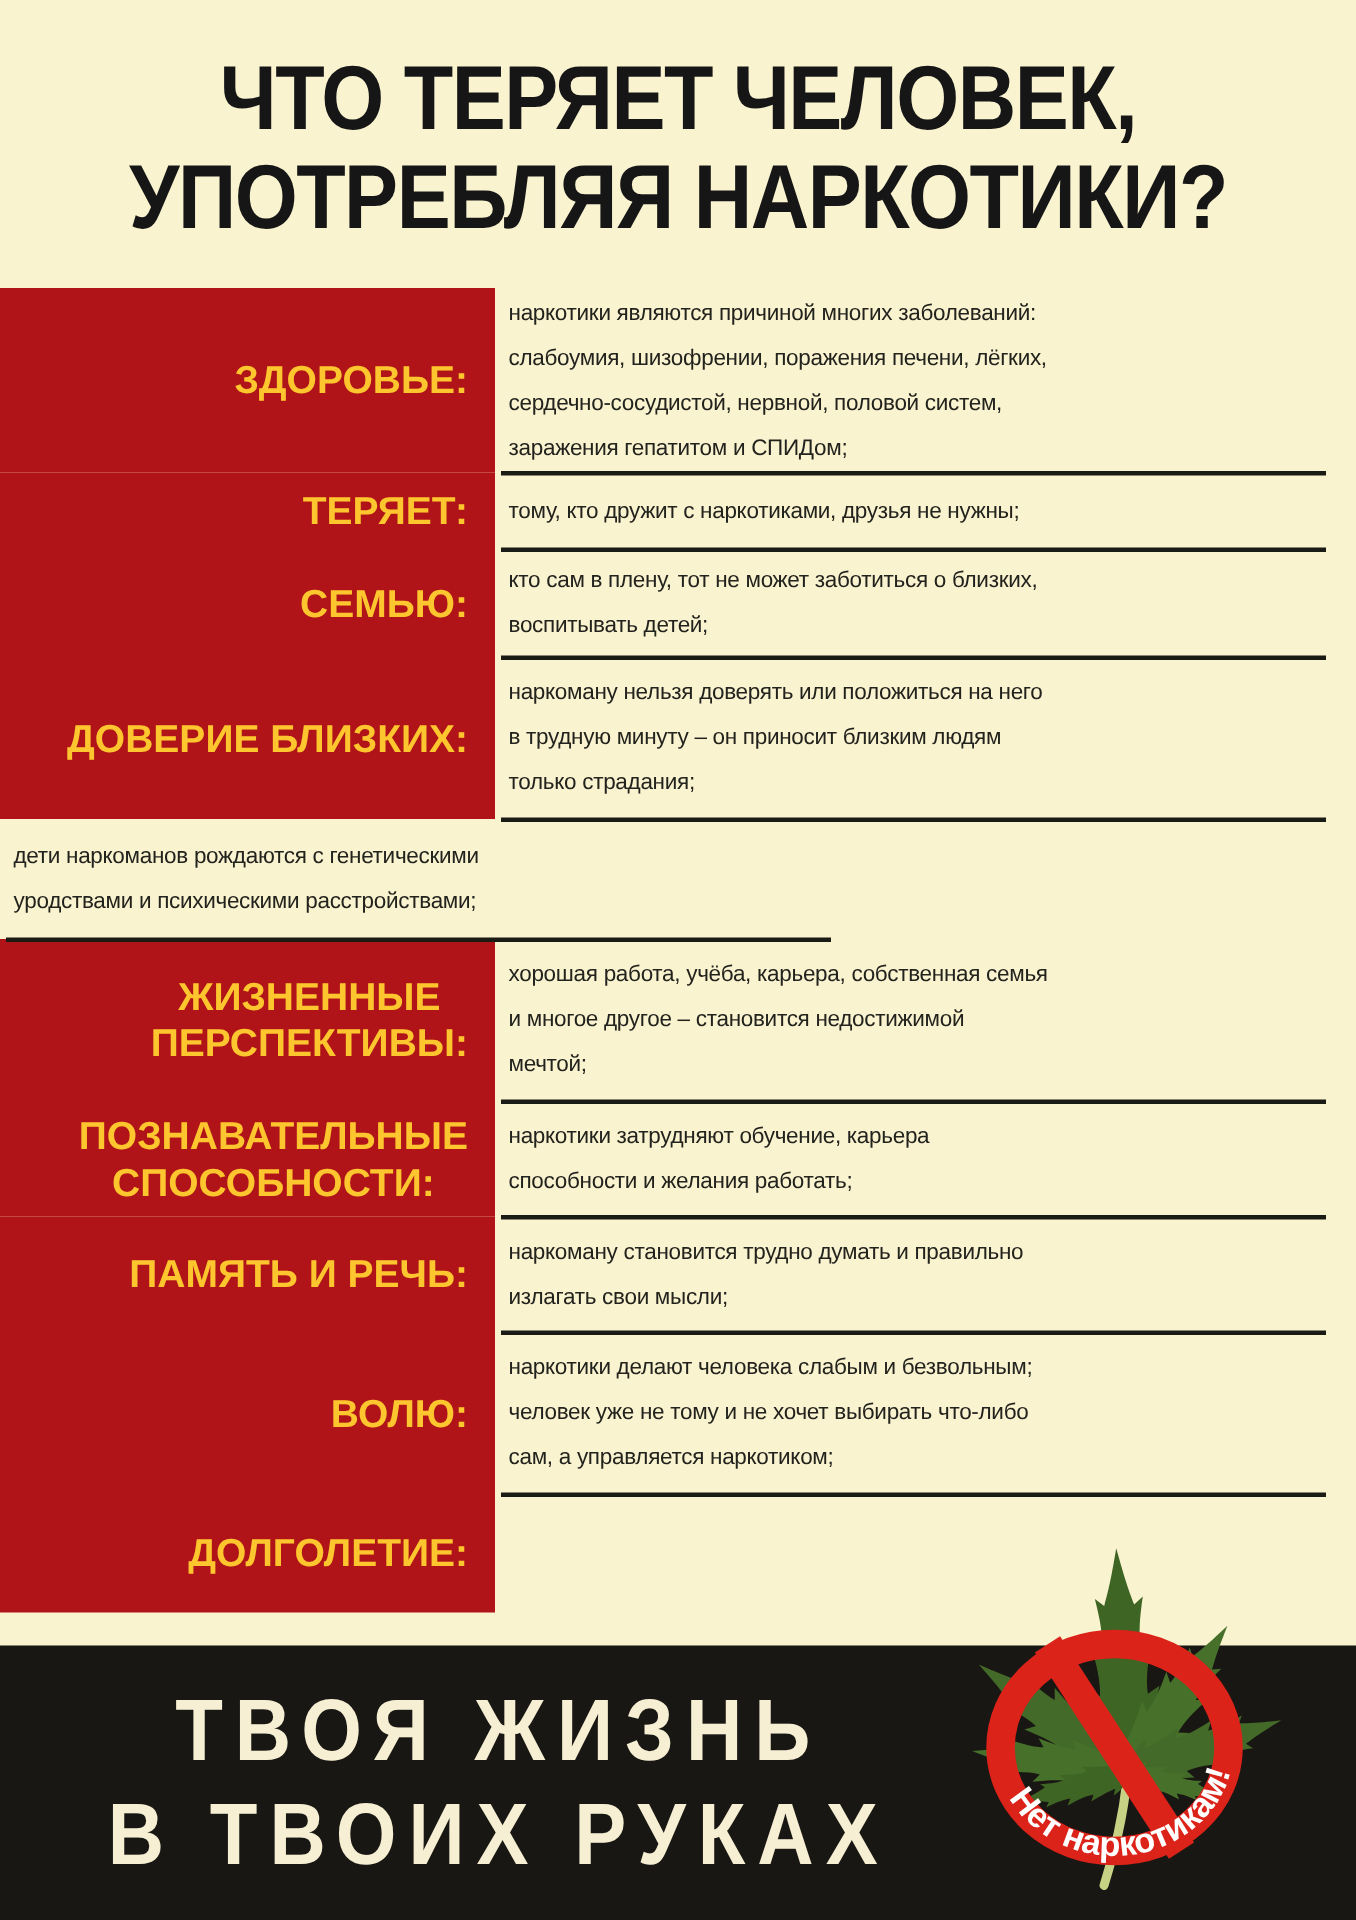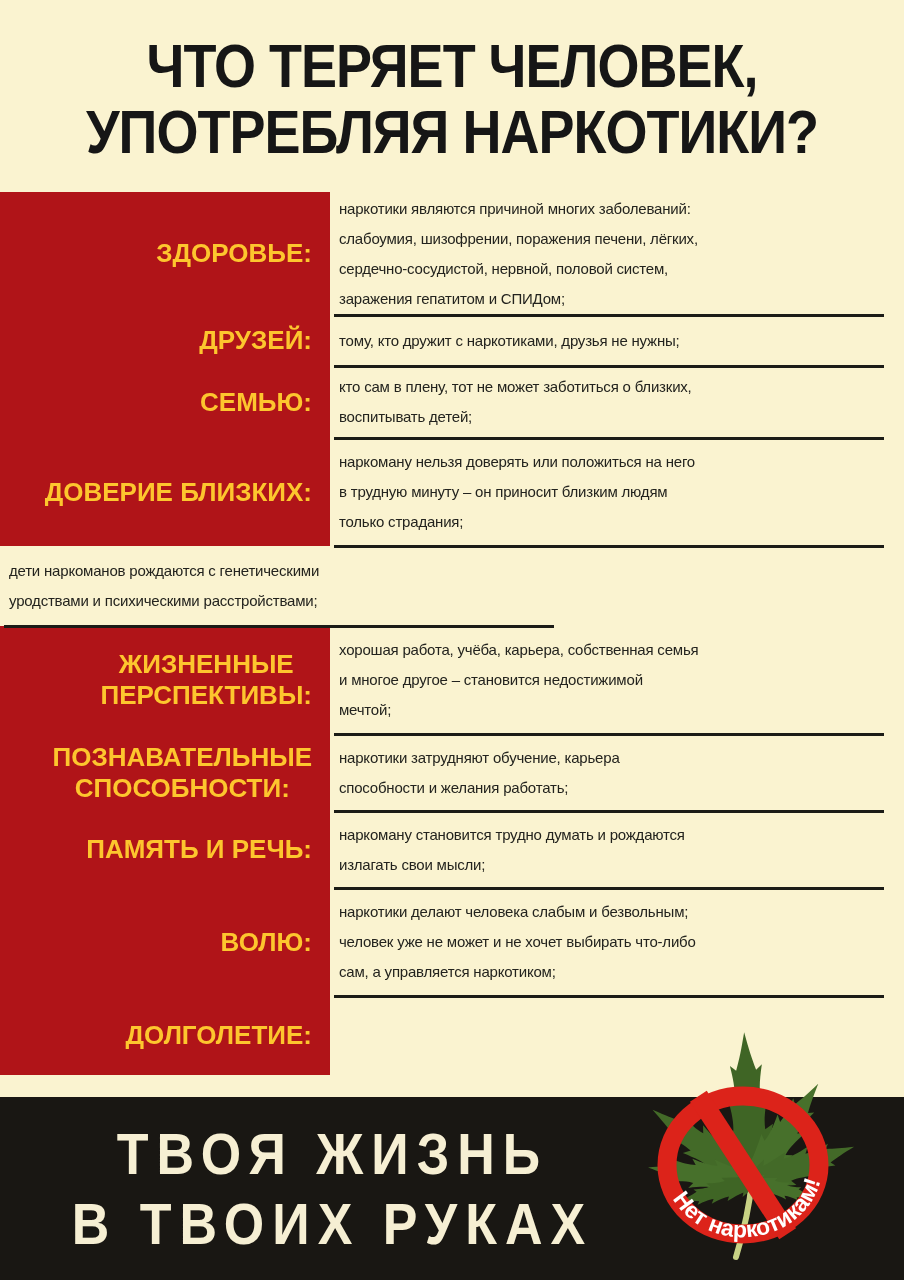--- a/index.html
+++ b/index.html
@@ -70,21 +70,21 @@
       </div>
     <div class="cell-text">
         <div class="body-text">наркотики являются причиной многих заболеваний:
 слабоумия, шизофрении, поражения печени, лёгких,
 сердечно-сосудистой, нервной, половой систем,
 заражения гепатитом и СПИДом;</div>
       </div>
   </div>
   <div class="row" style="height:51px">
     <div class="cell-label">
-        <div class="label">ДРУЗЕЙ:</div>
+        <div class="label">ТЕРЯЕТ:</div>
       </div>
     <div class="cell-text">
         <div class="body-text">тому, кто дружит с наркотиками, друзья не нужны;</div>
       </div>
   </div>
   <div class="row" style="height:72px">
     <div class="cell-label">
         <div class="label">СЕМЬЮ:</div>
       </div>
     <div class="cell-text">
@@ -127,31 +127,31 @@
     <div class="cell-text">
         <div class="body-text">наркотики затрудняют обучение, карьера
 способности и желания работать;</div>
       </div>
   </div>
   <div class="row" style="height:77px">
     <div class="cell-label">
         <div class="label">ПАМЯТЬ И РЕЧЬ:</div>
       </div>
     <div class="cell-text">
-        <div class="body-text">наркоману становится трудно думать и рождаются
+        <div class="body-text">наркоману становится трудно думать и правильно
 излагать свои мысли;</div>
       </div>
   </div>
   <div class="row" style="height:108px">
     <div class="cell-label">
         <div class="label">ВОЛЮ:</div>
       </div>
     <div class="cell-text">
         <div class="body-text">наркотики делают человека слабым и безвольным;
-человек уже не может и не хочет выбирать что-либо
+человек уже не тому и не хочет выбирать что-либо
 сам, а управляется наркотиком;</div>
       </div>
   </div>
   <div class="row" style="height:79px">
     <div class="cell-label">
         <div class="label">ДОЛГОЛЕТИЕ:</div>
       </div>
   </div>
 </div>
 

